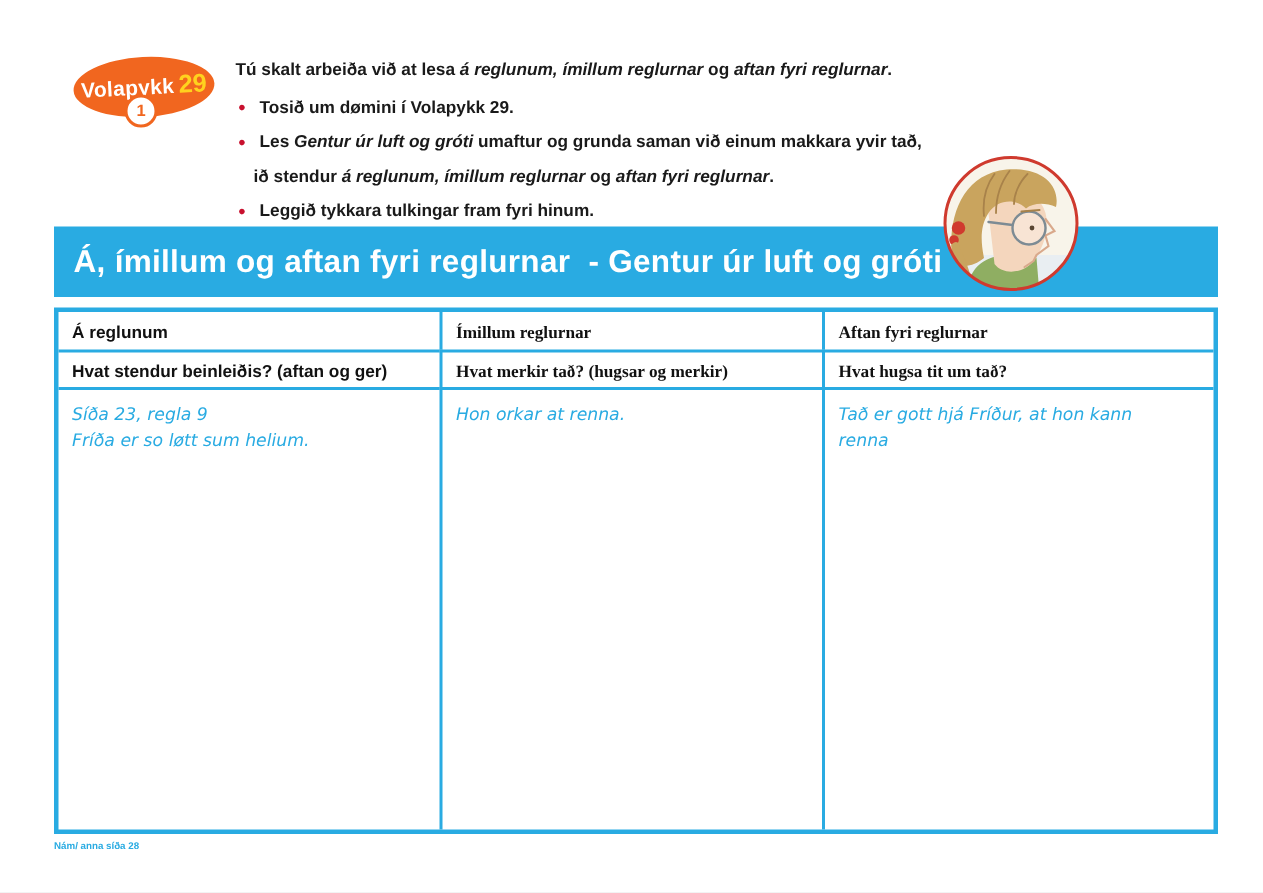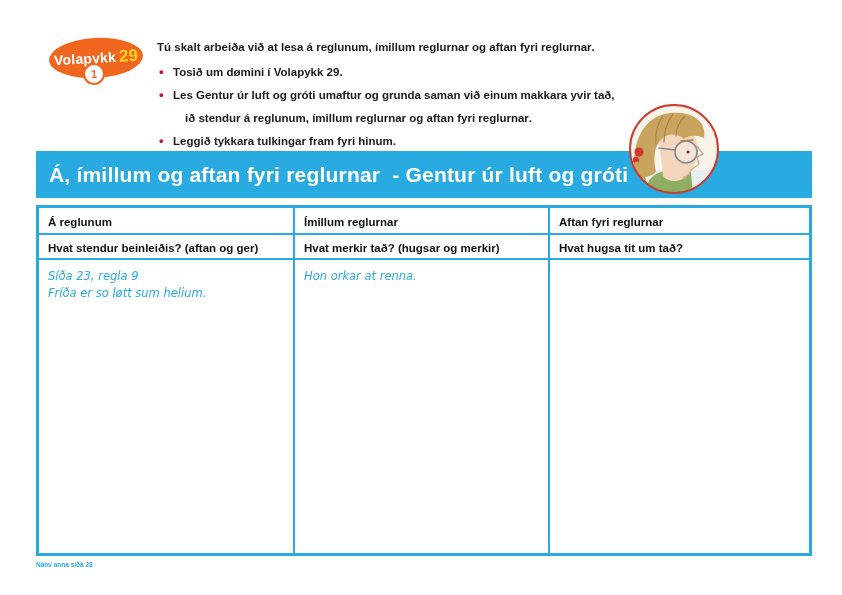--- a/index.html
+++ b/index.html
@@ -42,22 +42,22 @@
     font-size: 11.5px; color: #1a1a1a;
     font-weight: 600;
   }
   .intro-line { line-height: 16px; margin-bottom: 9px; }
   .bullet-line { display: flex; line-height: 16px; margin-bottom: 7px; }
   .bullet-dot {
     color: #c8102e; font-size: 13px; line-height: 15px;
     width: 16px; flex: 0 0 16px; text-align: left; padding-left: 2px;
   }
   .bullet-text { flex: 1; }
-  .cont-line { margin-left: 28px; line-height: 16px; margin-bottom: 7px; }
-  .em { font-weight: bold; }
+  .cont-line { margin-left: 12px; line-height: 16px; margin-bottom: 7px; }
+  .em { font-style: italic; font-weight: bold; }
   .strong { font-weight: bold; }
 
   
   .portrait {
     position: absolute; left: 627px; top: 102px;
     width: 94px; height: 94px; z-index: 5;
   }
 
   
   .title-bar {
@@ -77,21 +77,21 @@
   .sheet-table {
     position: absolute; left: 36px; top: 205px;
     width: 776px; height: 351px;
     border: 3px solid #29abe2;
     display: grid;
     grid-template-columns: 254px 255px 1fr;
     grid-template-rows: 25px 25px 1fr;
     background: #ffffff;
   }
   .cell { padding: 4px 26px 2px 9px; overflow: hidden; }
-  .cell.cb { border-left: 2px solid #29abe2; }
+  .cell.cb { border-left: 2px solid #29abe2; font-family: Liberation Serif, serif; }
   .cell.rb { border-top: 2px solid #29abe2; }
   .cell.head { font-weight: bold; font-size: 11.5px; color: #111111; display: flex; align-items: center; }
   .cell.quest { font-size: 11.5px; color: #111111; display: flex; align-items: center; font-weight: 600; }
   .cell.answer {
     padding-top: 8px;
     font-family: "DejaVu Sans", sans-serif;
     font-style: italic;
     color: #29abe2;
     font-size: 11.5px;
     line-height: 1.45;
@@ -190,18 +190,19 @@
       </div>
 
     <div class="cell answer rb">
       <div>Síða 23, regla 9</div>
       <div>Fríða er so løtt sum helium.</div>
     </div>
     <div class="cell answer rb cb">
       <div>Hon orkar at renna.</div>
     </div>
     <div class="cell answer rb cb">
+      <div>Tað er gott hjá Fríður, at hon kann renna</div>
     </div>
   </div>
 
   <div class="footer-note">Nám/ anna síða 28</div>
 
 </div>
 
 </body></html>

